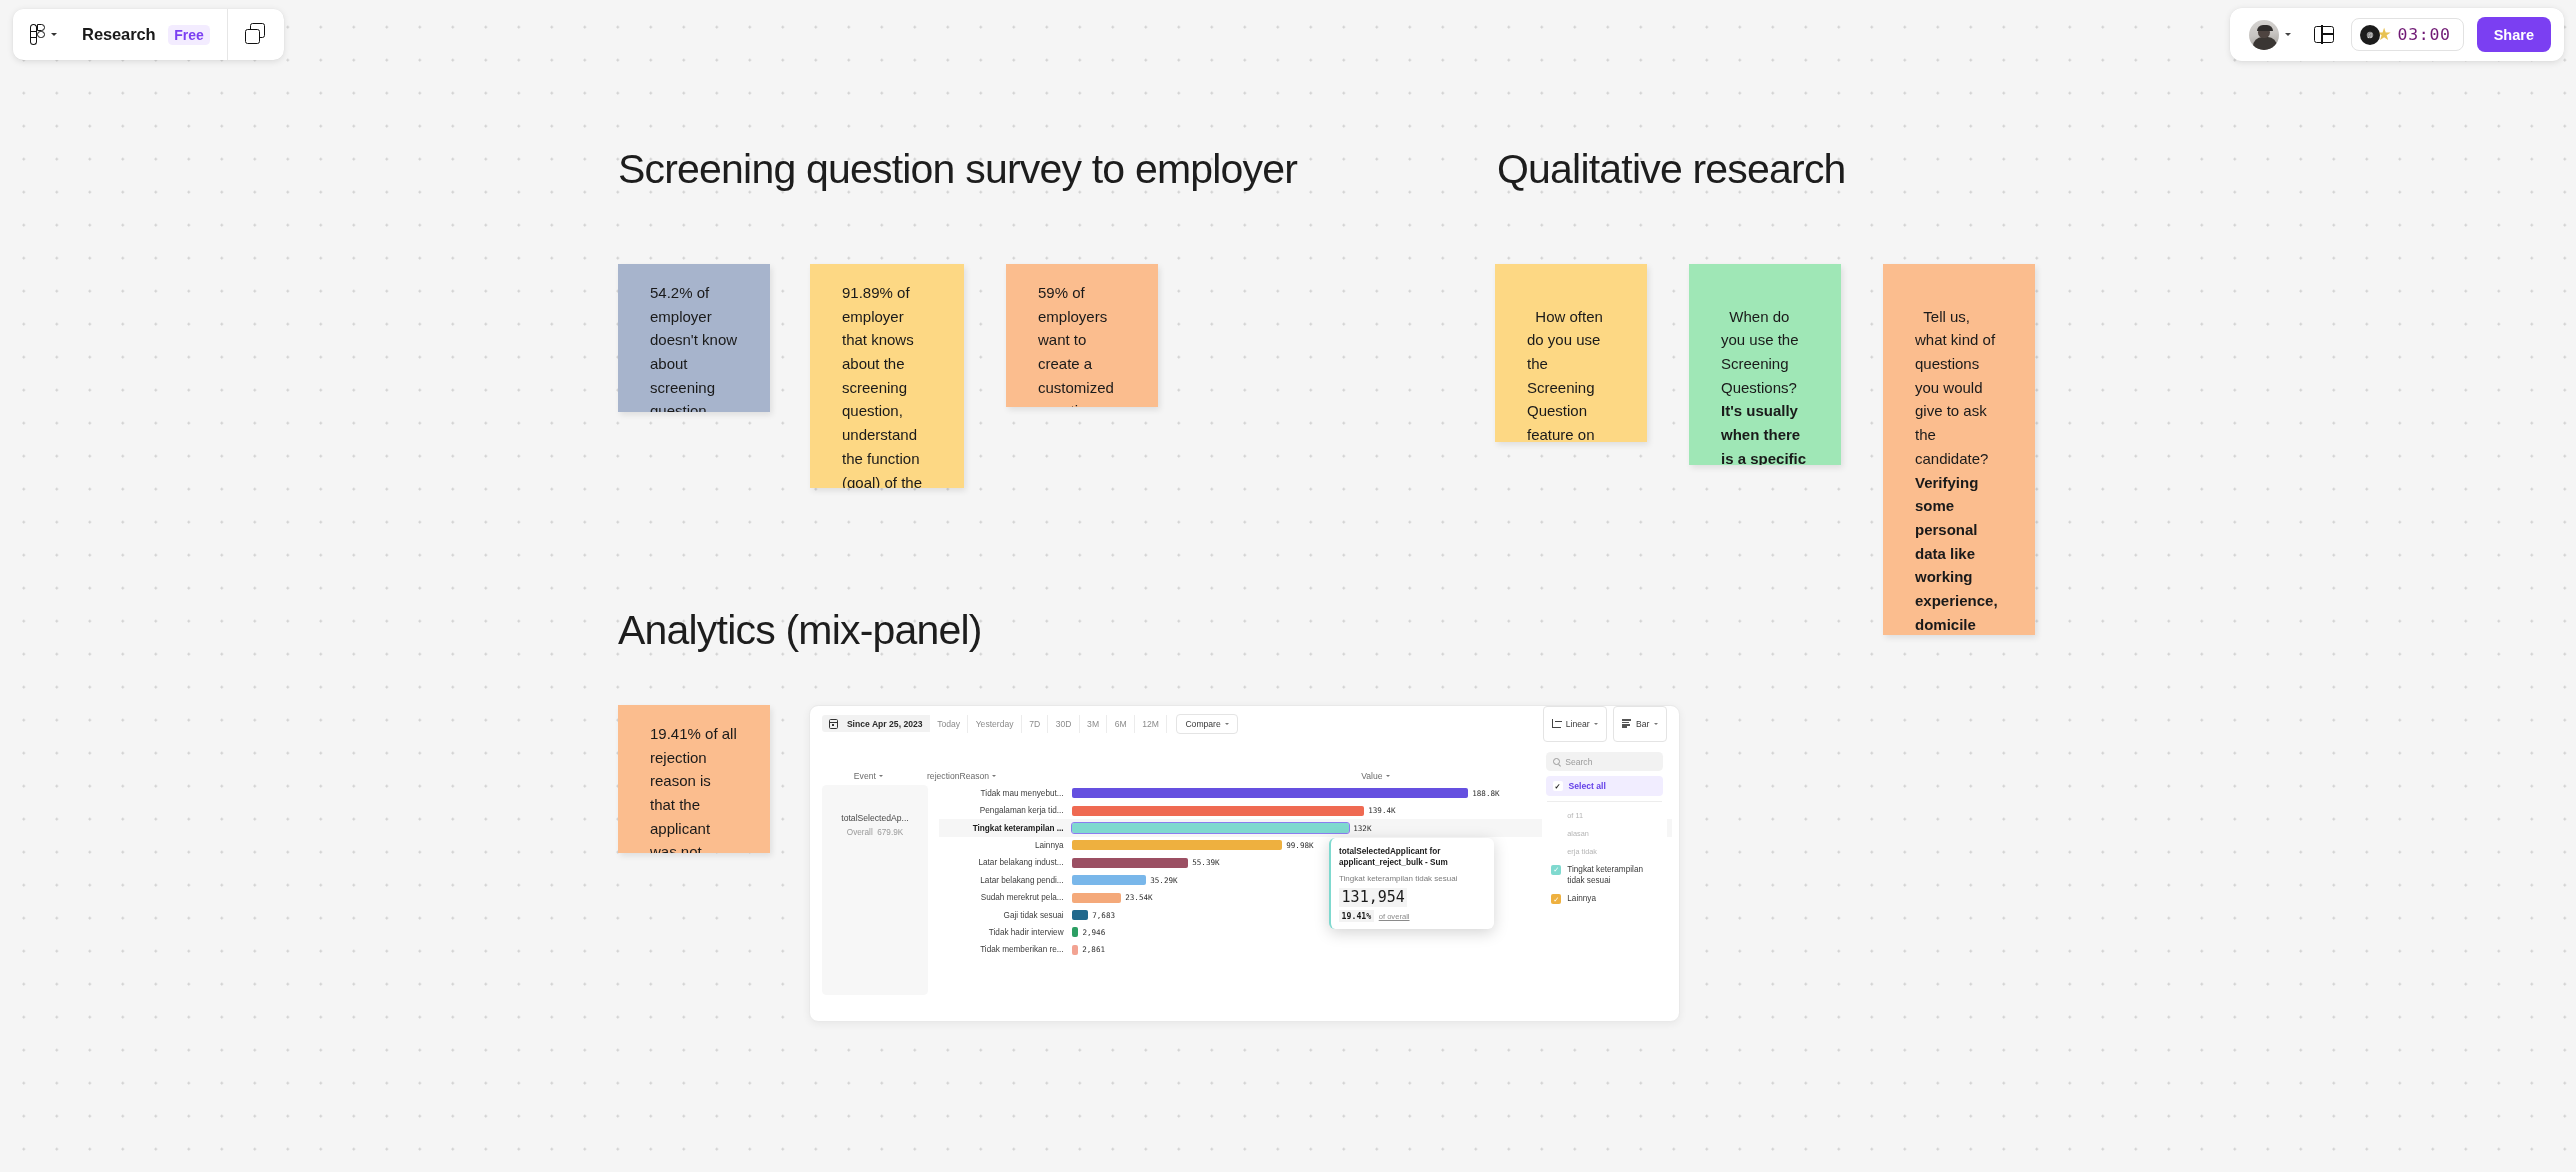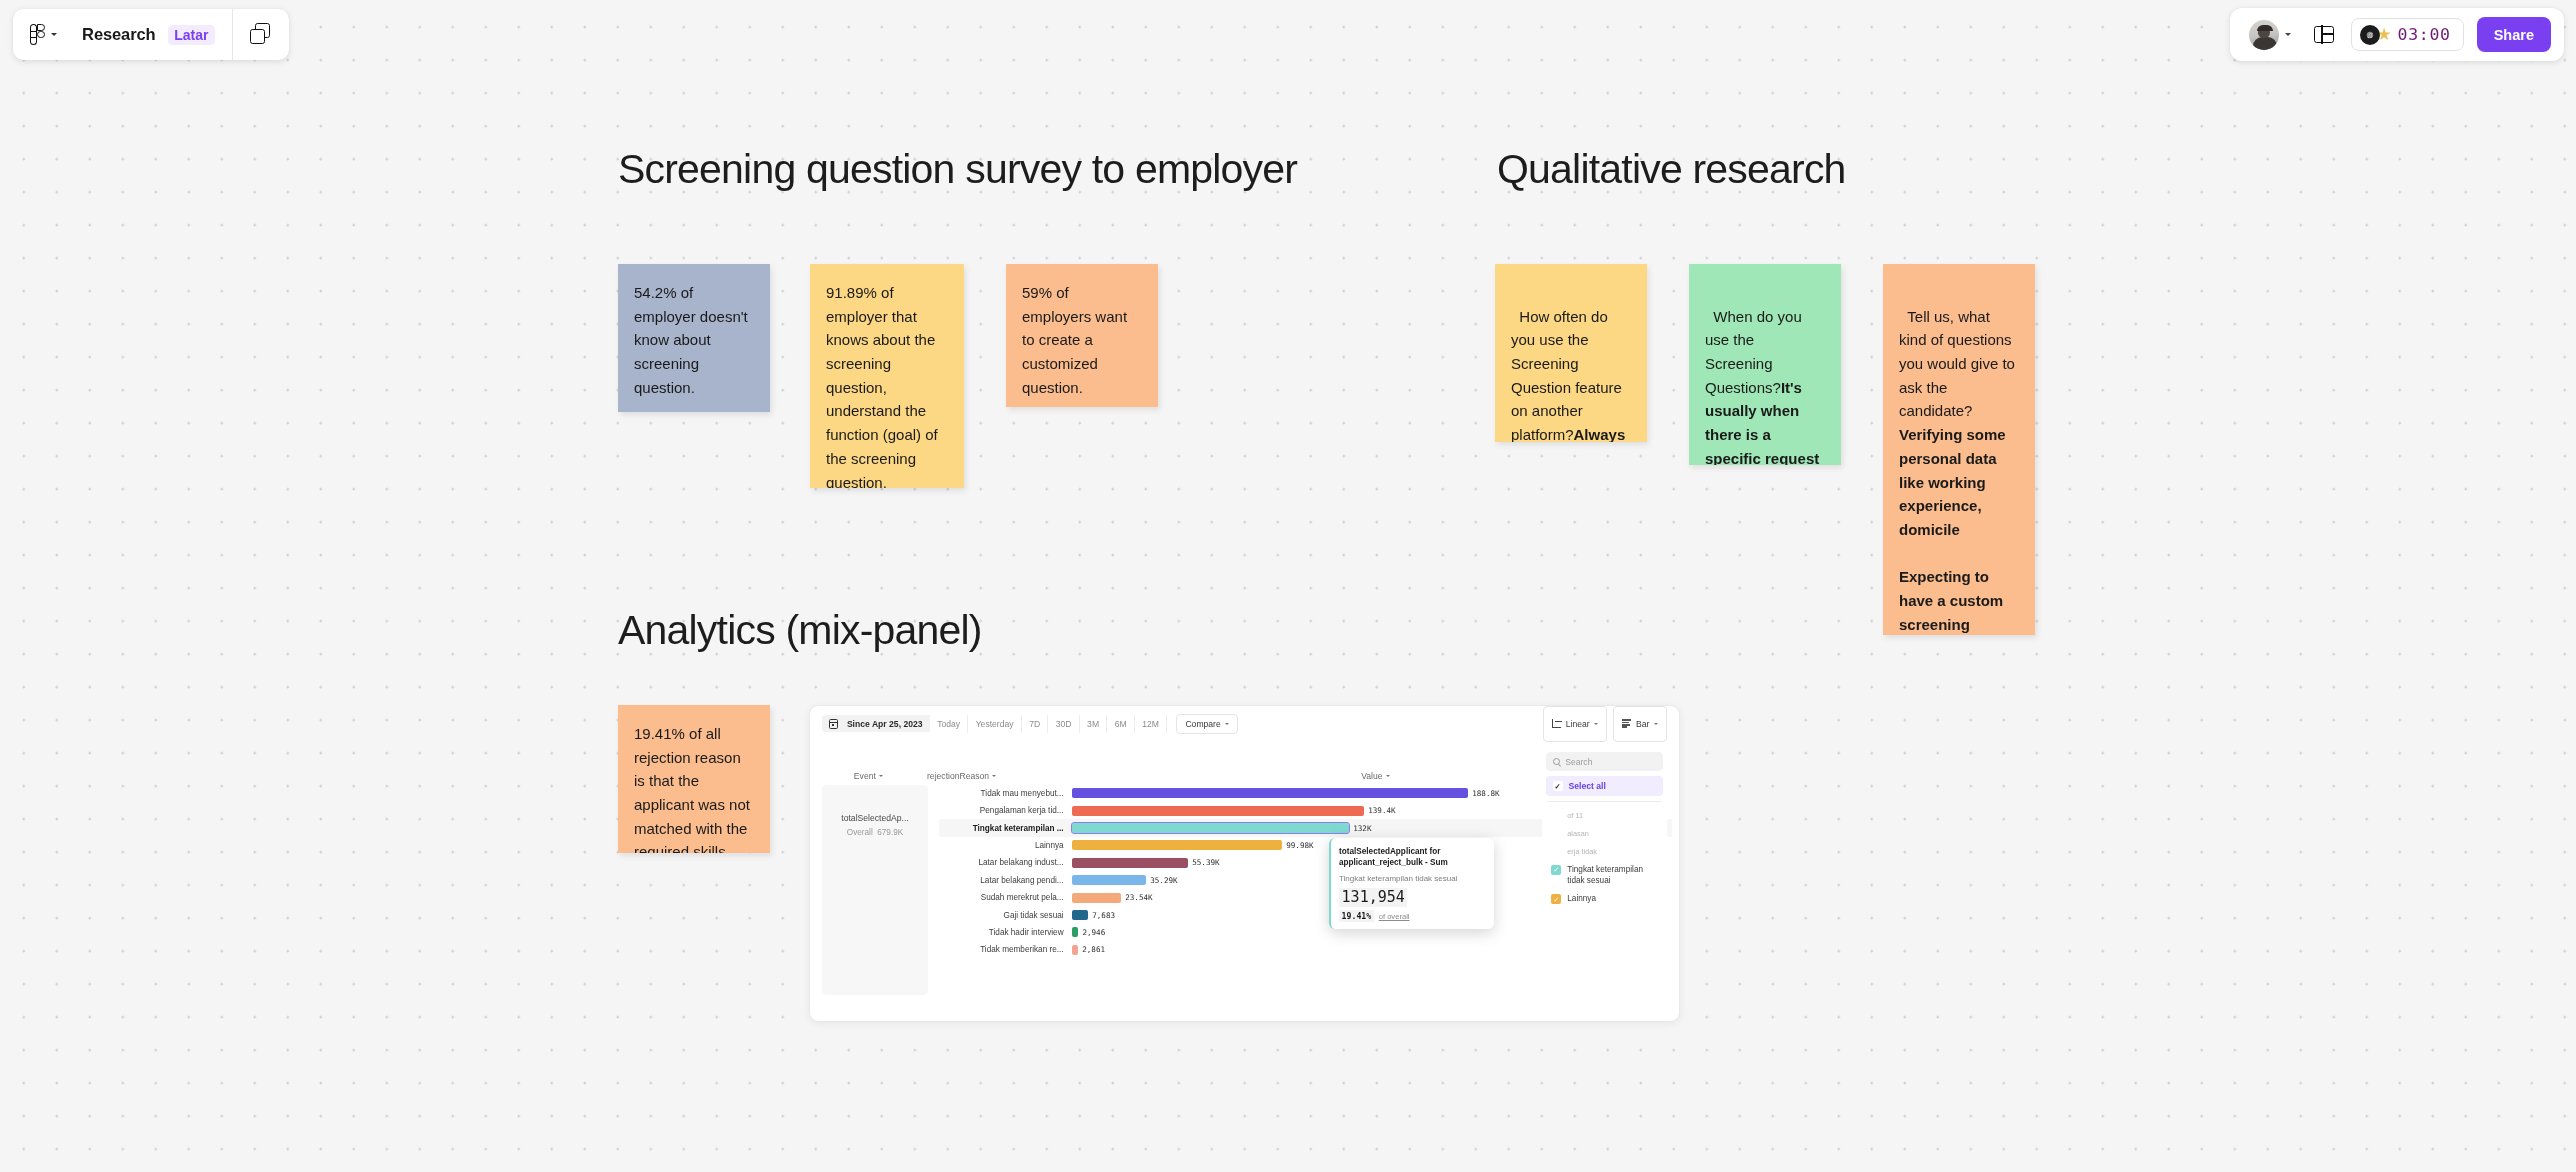--- a/index.html
+++ b/index.html
@@ -89,21 +89,21 @@
   }
 
   
   .heading {
     position: absolute; font-size: 41px; font-weight: 400;
     color: #1d1d1d; letter-spacing: -0.8px; white-space: nowrap;
   }
 
   
   .sticky {
-    position: absolute; padding: 17px 16px;
+    position: absolute; padding: 17px 32px;
     font-size: 15px; line-height: 1.58; color: #1a1a1a;
     box-shadow: 2px 2.6px 6px rgba(0,0,0,.09);
     white-space: pre-wrap; overflow: hidden;
   }
   .sticky b { font-weight: 700; }
 
   
   .mp-card {
     position: absolute; left: 809px; top: 705px;
     width: 871px; height: 317px; background: #fff;
@@ -210,21 +210,21 @@
   <div class="tb-group">
     <div class="figma-logo">
       <span class="fl1"></span>
         <span class="fl2"></span>
         <span class="fl3"></span>
         <span class="fl4"></span>
         <span class="fl5"></span>
     </div>
     <div class="chev"></div>
     <div class="doc-title">Research</div>
-    <div class="plan-badge">Latar</div>
+    <div class="plan-badge">Free</div>
   </div>
   <div class="tb-divider"></div>
   <div class="tb-group">
     <div class="pages-icon">
       <i class="pi-back"></i>
         <i class="pi-front"></i>
     </div>
   </div>
 </div>
 

